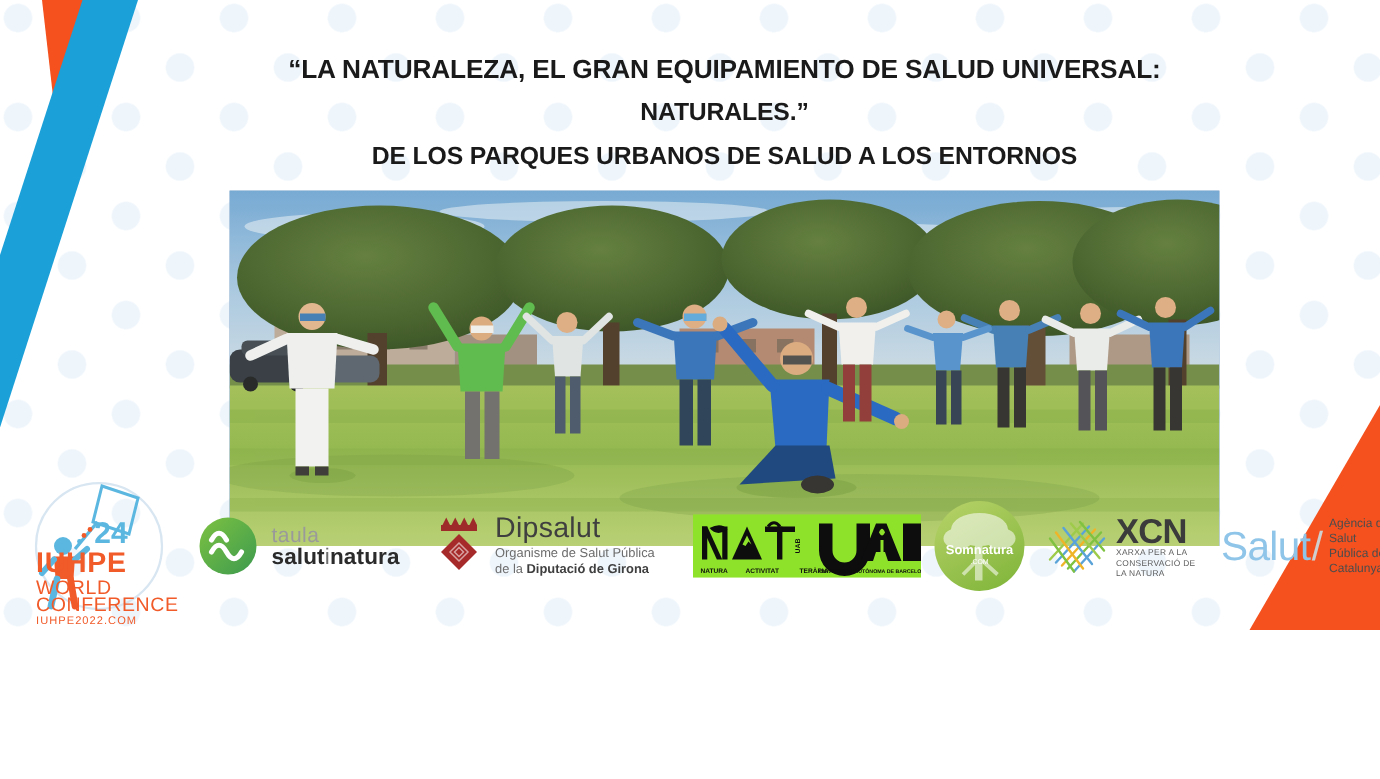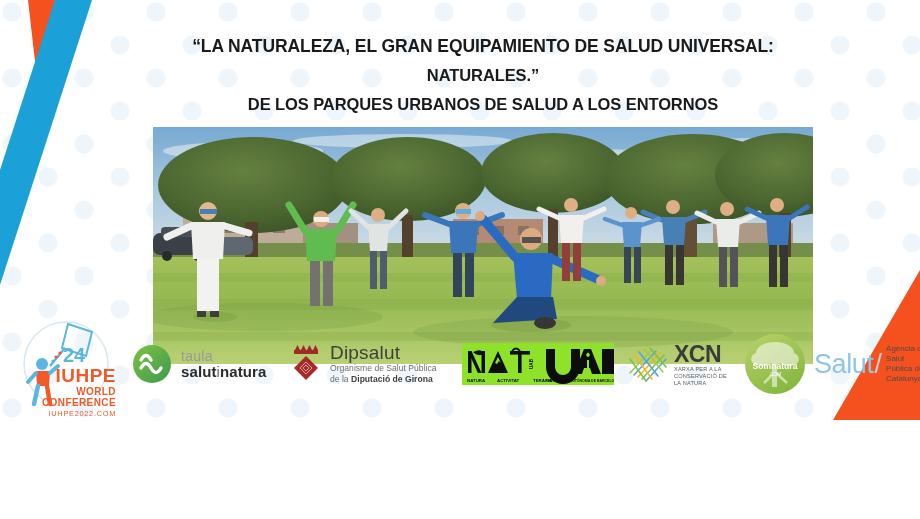--- a/index.html
+++ b/index.html
@@ -350,23 +350,23 @@
         <path d="M34 55 L42 48" stroke="#5bb7e0" stroke-width="4" stroke-linecap="round"></path>
         <path d="M22 68 L18 86" stroke="#5bb7e0" stroke-width="4.5" stroke-linecap="round"></path>
         <path d="M31 68 L34 86" stroke="#f15a29" stroke-width="4.5" stroke-linecap="round"></path>
 
         <circle cx="40" cy="39" r="1.6" fill="#f15a29"></circle>
         <circle cx="44" cy="35" r="1.6" fill="#f15a29"></circle>
         <circle cx="37" cy="43" r="1.6" fill="#5bb7e0"></circle>
 
         <text x="58" y="44" font-family="Liberation Sans, sans-serif" font-size="20" font-weight="bold" fill="#5bb7e0" text-anchor="middle">24</text>
       </svg>
-      <div style="position:absolute; left:26px; top:48px; width:74px; text-align:right;">
+      <div style="position:absolute; left:8px; top:48px; width:74px; text-align:left;">
         <div style="font-size:19px; font-weight:bold; color:#f15a29; letter-spacing:.5px; line-height:20px;">IUHPE</div>
-        <div style="font-size:10px; font-weight:bold; color:#f15a29; letter-spacing:.4px; line-height:11px;">WORLD CONFERENCE</div>
+        <div style="font-size:13px; font-weight:normal; color:#f15a29; letter-spacing:.4px; line-height:11px;">WORLD CONFERENCE</div>
         <div style="font-size:7.4px; color:#f15a29; letter-spacing:.7px; line-height:11px;">IUHPE2022.COM</div>
       </div>
     </div>
 
     <div class="logo" id="logo-taula">
       <svg width="40" height="40" viewBox="0 0 40 40">
         <defs>
           <linearGradient id="taulaG" x1="0" y1="0" x2="1" y2="1">
             <stop offset="0%" stop-color="#7dc242"></stop>
             <stop offset="100%" stop-color="#3c9a4e"></stop>
@@ -427,20 +427,42 @@
         <text x="71" y="39" font-family="Liberation Sans, sans-serif" font-size="4.4" font-weight="bold" fill="#0d0d0d">TERÀPIA</text>
 
         <g fill="#0d0d0d">
           <path d="M84 6 h9 v18 a8 8 0 0 0 16 0 v-18 h9 v18 a17 17 0 0 1 -34 0 z"></path>
           <path d="M112 31 L122 6 h7 L139 31 h-9 l-2 -6 h-6 l-2 6 z"></path>
           <path d="M140 6 h13 a7 7 0 0 1 2 13 a7.5 7.5 0 0 1 -3 12 h-12 z"></path>
         </g>
         <path d="M124 12 q2 -5 4 0 q-2 4 -4 0 z" fill="#8ee32a"></path>
         <path d="M125 17 h2 v8 h-2 z" fill="#8ee32a"></path>
         <text x="84" y="39" font-family="Liberation Sans, sans-serif" font-size="3.5" font-weight="bold" fill="#0d0d0d">UNIVERSITAT AUTÒNOMA DE BARCELONA</text>
+      </svg>
+    </div>
+
+    <div class="logo" id="logo-somnatura">
+      <svg width="62" height="62" viewBox="0 0 62 62">
+        <defs>
+          <linearGradient id="somG" x1="0" y1="0" x2="0.6" y2="1">
+            <stop offset="0%" stop-color="#b9d36a"></stop>
+            <stop offset="100%" stop-color="#86b83f"></stop>
+          </linearGradient>
+        </defs>
+        <circle cx="31" cy="31" r="30" fill="url(#somG)"></circle>
+
+        <g fill="#ffffff" opacity=".55">
+          <ellipse cx="31" cy="20" rx="19" ry="11"></ellipse>
+          <ellipse cx="17" cy="26" rx="10" ry="7"></ellipse>
+          <ellipse cx="45" cy="26" rx="10" ry="7"></ellipse>
+          <rect x="28" y="30" width="5" height="24"></rect>
+          <path d="M30 40 L20 50 M32 40 L43 50" stroke="#ffffff" stroke-width="2.5"></path>
+        </g>
+        <text x="31" y="36" font-family="Liberation Sans, sans-serif" font-size="8.6" font-weight="bold" fill="#ffffff" text-anchor="middle">Somnatura</text>
+        <text x="31" y="43" font-family="Liberation Sans, sans-serif" font-size="4.6" fill="#ffffff" text-anchor="middle">.COM</text>
       </svg>
     </div>
 
     <div class="logo" id="logo-xcn">
       <svg width="42" height="42" viewBox="0 0 42 42">
         <g stroke-width="1.6" fill="none" stroke-linecap="round">
           <path d="M4 30 L26 6" stroke="#9ecb4a"></path>
           <path d="M8 32 L30 8" stroke="#5aa3d9"></path>
           <path d="M12 34 L34 10" stroke="#f0b429"></path>
           <path d="M16 36 L38 12" stroke="#7fc241"></path>
@@ -453,42 +475,20 @@
         </g>
       </svg>
       <div class="xcn-text">
         <div class="xcn-name">XCN</div>
         <div class="xcn-sub">XARXA PER A LA</div>
         <div class="xcn-sub">CONSERVACIÓ DE</div>
         <div class="xcn-sub">LA NATURA</div>
       </div>
     </div>
 
-    <div class="logo" id="logo-somnatura">
-      <svg width="62" height="62" viewBox="0 0 62 62">
-        <defs>
-          <linearGradient id="somG" x1="0" y1="0" x2="0.6" y2="1">
-            <stop offset="0%" stop-color="#b9d36a"></stop>
-            <stop offset="100%" stop-color="#86b83f"></stop>
-          </linearGradient>
-        </defs>
-        <circle cx="31" cy="31" r="30" fill="url(#somG)"></circle>
-
-        <g fill="#ffffff" opacity=".55">
-          <ellipse cx="31" cy="20" rx="19" ry="11"></ellipse>
-          <ellipse cx="17" cy="26" rx="10" ry="7"></ellipse>
-          <ellipse cx="45" cy="26" rx="10" ry="7"></ellipse>
-          <rect x="28" y="30" width="5" height="24"></rect>
-          <path d="M30 40 L20 50 M32 40 L43 50" stroke="#ffffff" stroke-width="2.5"></path>
-        </g>
-        <text x="31" y="36" font-family="Liberation Sans, sans-serif" font-size="8.6" font-weight="bold" fill="#ffffff" text-anchor="middle">Somnatura</text>
-        <text x="31" y="43" font-family="Liberation Sans, sans-serif" font-size="4.6" fill="#ffffff" text-anchor="middle">.COM</text>
-      </svg>
-    </div>
-
     <div class="logo" id="logo-salut">
       <span class="salut-name">Salut</span>
       <span class="salut-slash">/</span>
       <span>
         <span class="salut-sub" style="display:block;">Agència de Salut</span>
         <span class="salut-sub" style="display:block;">Pública de Catalunya</span>
       </span>
     </div>
 
   </div>

